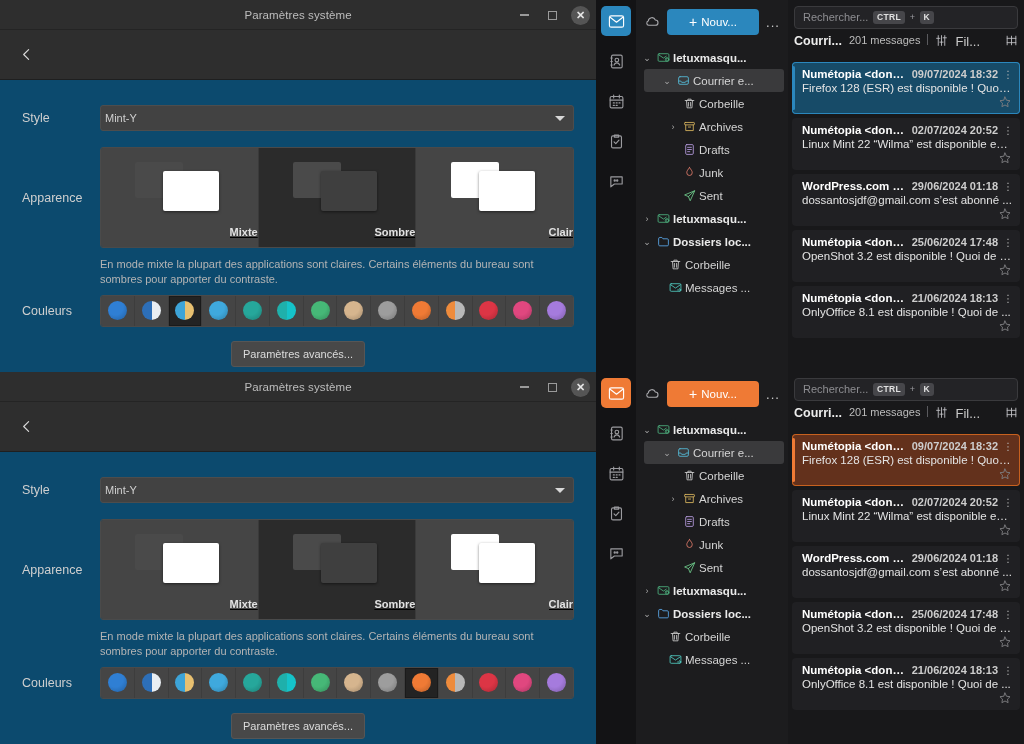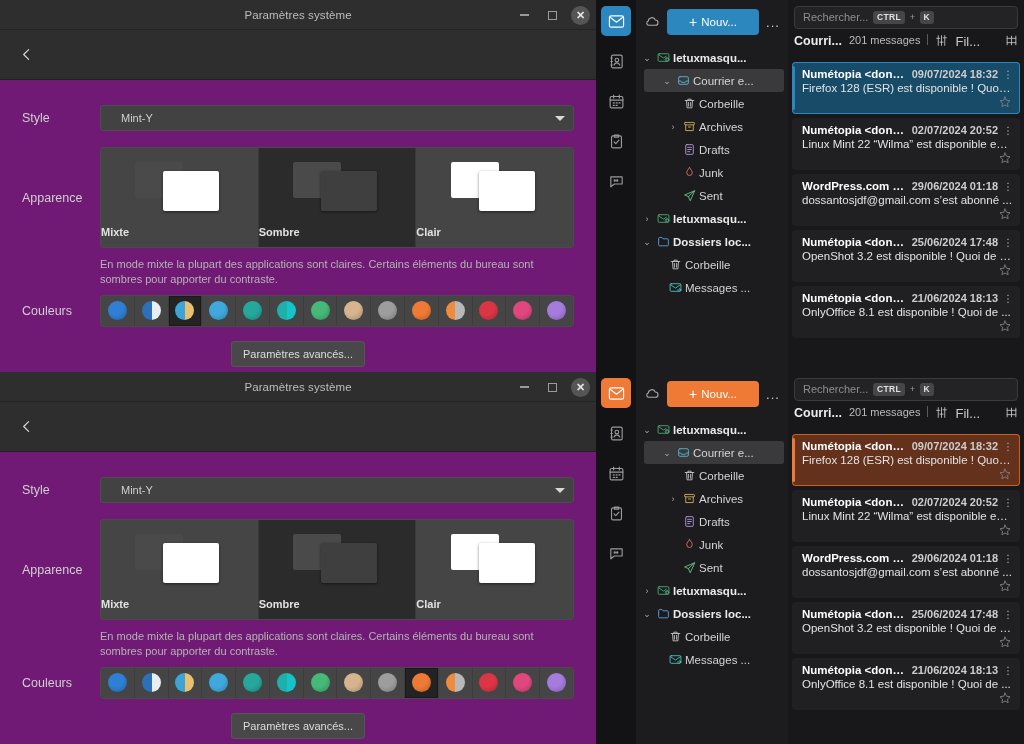--- a/index.html
+++ b/index.html
@@ -24,38 +24,38 @@
   .sw-btn.close { background: #555; border-radius: 50%; width: 19px; height: 19px; color: #e6e6e6;
                   font-size: 11px; font-weight: bold; margin-left: 4px; }
   .sw-min { display:block; width: 9px; height: 1.5px; background: #9a9a9a; }
   .sw-max { display:block; width: 9px; height: 9px; border: 1.5px solid #9a9a9a; }
 
   .sw-toolbar { height: 50px; background: #2e2e2e; display: flex; align-items: center;
                 padding-left: 12px; border-bottom: 1px solid #1f1f1f; }
   .back-chevron { width: 28px; height: 28px; display: flex; align-items: center; justify-content: center; }
   .back-chevron svg { display:block; }
 
-  .sw-body { background: #701a75; padding: 0 22px; }
+  .sw-body { background: #0c4a6e; padding: 0 22px; }
 
   .row { display: flex; align-items: center; }
   .row-label { width: 78px; flex: none; font-size: 12.5px; color: #cfcfcf; }
   .row-style { padding-top: 25px; padding-bottom: 8px; }
 
   .combo {
     flex: 1; height: 26px; background: #424242; border: 1px solid #4d4d4d; border-radius: 3px;
-    display: flex; align-items: center; padding: 0 20px; font-size: 11px; color: #cfcfcf;
+    display: flex; align-items: center; padding: 0 4px; font-size: 11px; color: #cfcfcf;
     position: relative;
   }
   .combo .caret { position: absolute; right: 8px; width: 0; height: 0;
     border-left: 5px solid transparent; border-right: 5px solid transparent; border-top: 5px solid #d8d8d8; }
 
   .row-appearance { align-items: center; padding-top: 8px; }
   .theme-strip { flex: 1; display: flex; border: 1px solid #4a4a4a; border-radius: 3px; overflow: hidden; }
   .theme-card { flex: 1; background: #454545; height: 99px; display: flex; flex-direction: column;
-                align-items: flex-start; justify-content: flex-end; padding-bottom: 9px; position: relative; }
+                align-items: flex-end; justify-content: flex-end; padding-bottom: 9px; position: relative; text-decoration: underline; }
   .theme-card.selected { background: #2b2b2b; }
   .theme-card + .theme-card { border-left: 1px solid #3a3a3a; }
   .theme-card .thumb { position: absolute; top: 14px; left: 0; right: 0; height: 52px; }
   .theme-card .thumb .w1, .theme-card .thumb .w2 { position: absolute; border-radius: 2px; }
   .theme-card .thumb .w1 { width: 48px; height: 36px; left: 50%; margin-left: -44px; top: 0; }
   .theme-card .thumb .w2 { width: 56px; height: 40px; left: 50%; margin-left: -16px; top: 9px;
                            box-shadow: 0 1px 3px rgba(0,0,0,.5); }
   .theme-card .tlabel { font-size: 11px; color: #e2e2e2; font-weight: bold; }
 
   .hint { font-size: 11px; color: #b4b4b4; line-height: 1.35; padding: 9px 0 6px 78px; max-width: 100%; }

